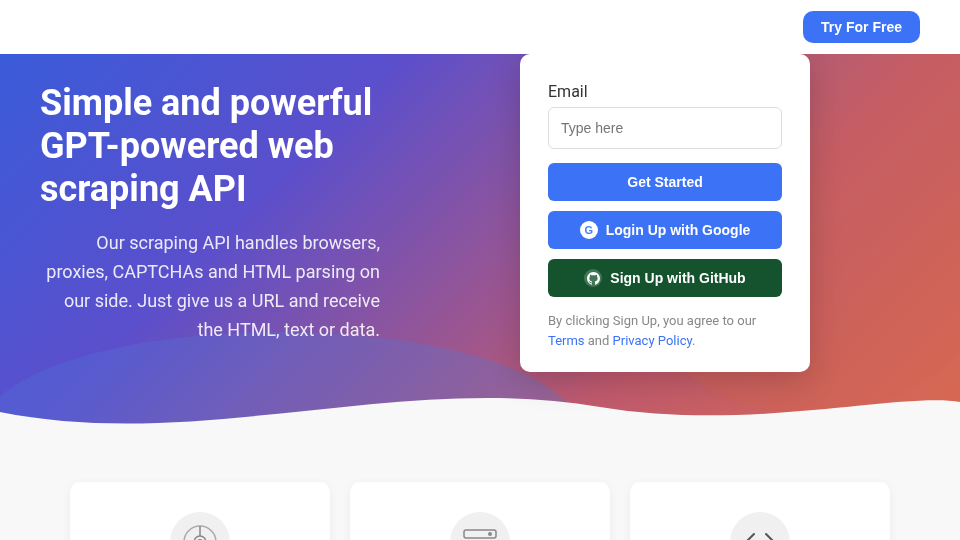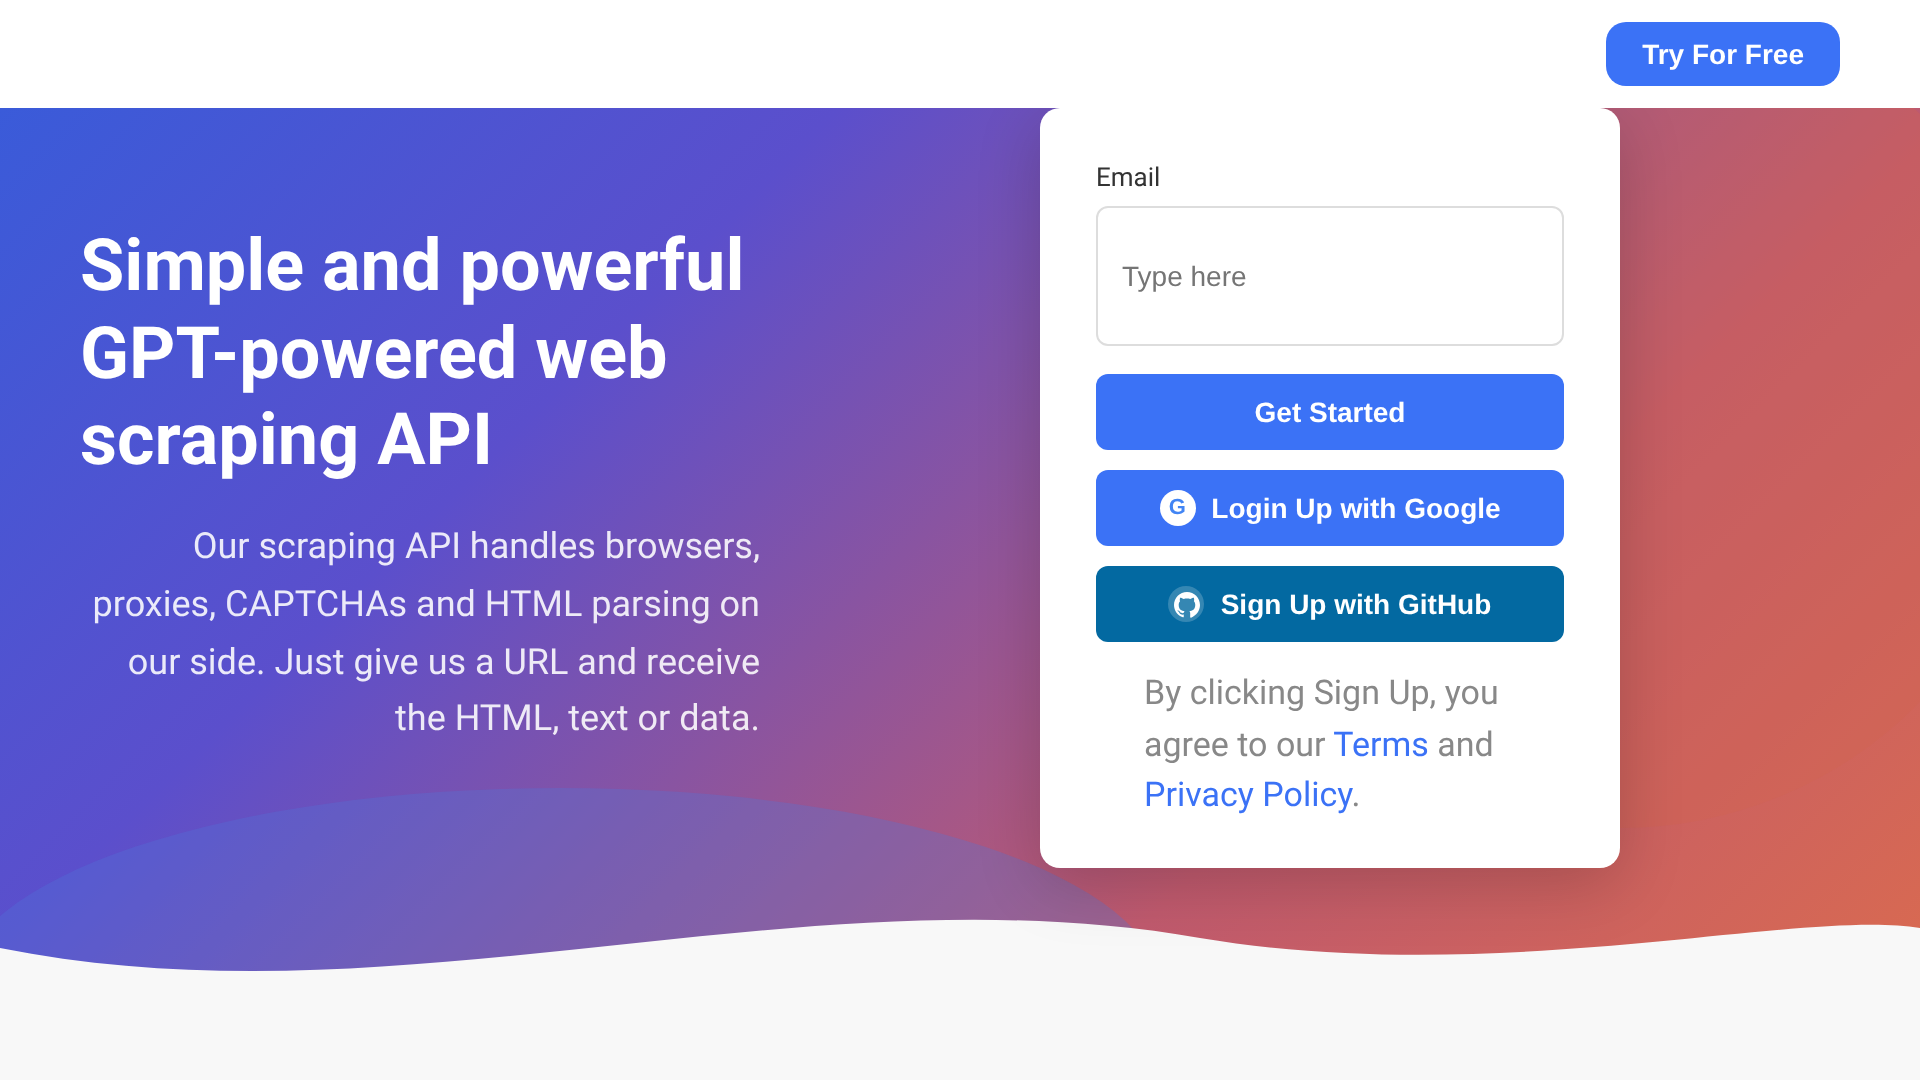--- a/index.html
+++ b/index.html
@@ -133,29 +133,29 @@
     }
     .signup-card {
       background: #fff;
       border-radius: 10px;
       padding: 28px 28px 22px;
       width: 290px;
       box-shadow: 0 8px 32px rgba(0,0,0,0.18);
     }
     .signup-card label {
       display: block;
-      font-size: 13px;
+      font-size: 16px;
       color: #333;
       margin-bottom: 6px;
     }
     .signup-card input[type="email"] {
       width: 100%;
       border: 1px solid #ddd;
       border-radius: 6px;
-      padding: 26px 12px;
+      padding: 12px 12px;
       font-size: 14px;
       color: #999;
       outline: none;
       margin-bottom: 14px;
     }
     .btn-get-started {
       width: 100%;
       background: #3b72f6;
       color: #fff;
       border: none;
@@ -178,21 +178,21 @@
       align-items: center;
       justify-content: center;
       gap: 8px;
       margin-bottom: 10px;
     }
     .btn-google {
       background: #3b72f6;
       color: #fff;
     }
     .btn-github {
-      background: #0369a1;
+      background: #14532d;
       color: #fff;
       margin-bottom: 14px;
     }
     .google-icon {
       width: 18px;
       height: 18px;
       border-radius: 50%;
       background: #fff;
       display: flex;
       align-items: center;
@@ -206,24 +206,23 @@
       width: 18px;
       height: 18px;
       border-radius: 50%;
       background: rgba(255,255,255,0.2);
       display: flex;
       align-items: center;
       justify-content: center;
       flex-shrink: 0;
     }
     .signup-terms {
-      font-size: 17px;
+      font-size: 13px;
       color: #888;
       line-height: 1.5;
-      margin-left: 24px;
     }
     .signup-terms a {
       color: #3b72f6;
       text-decoration: none;
     }
 
     
     .features {
       background: #f8f8f8;
       padding: 50px 40px 40px;

